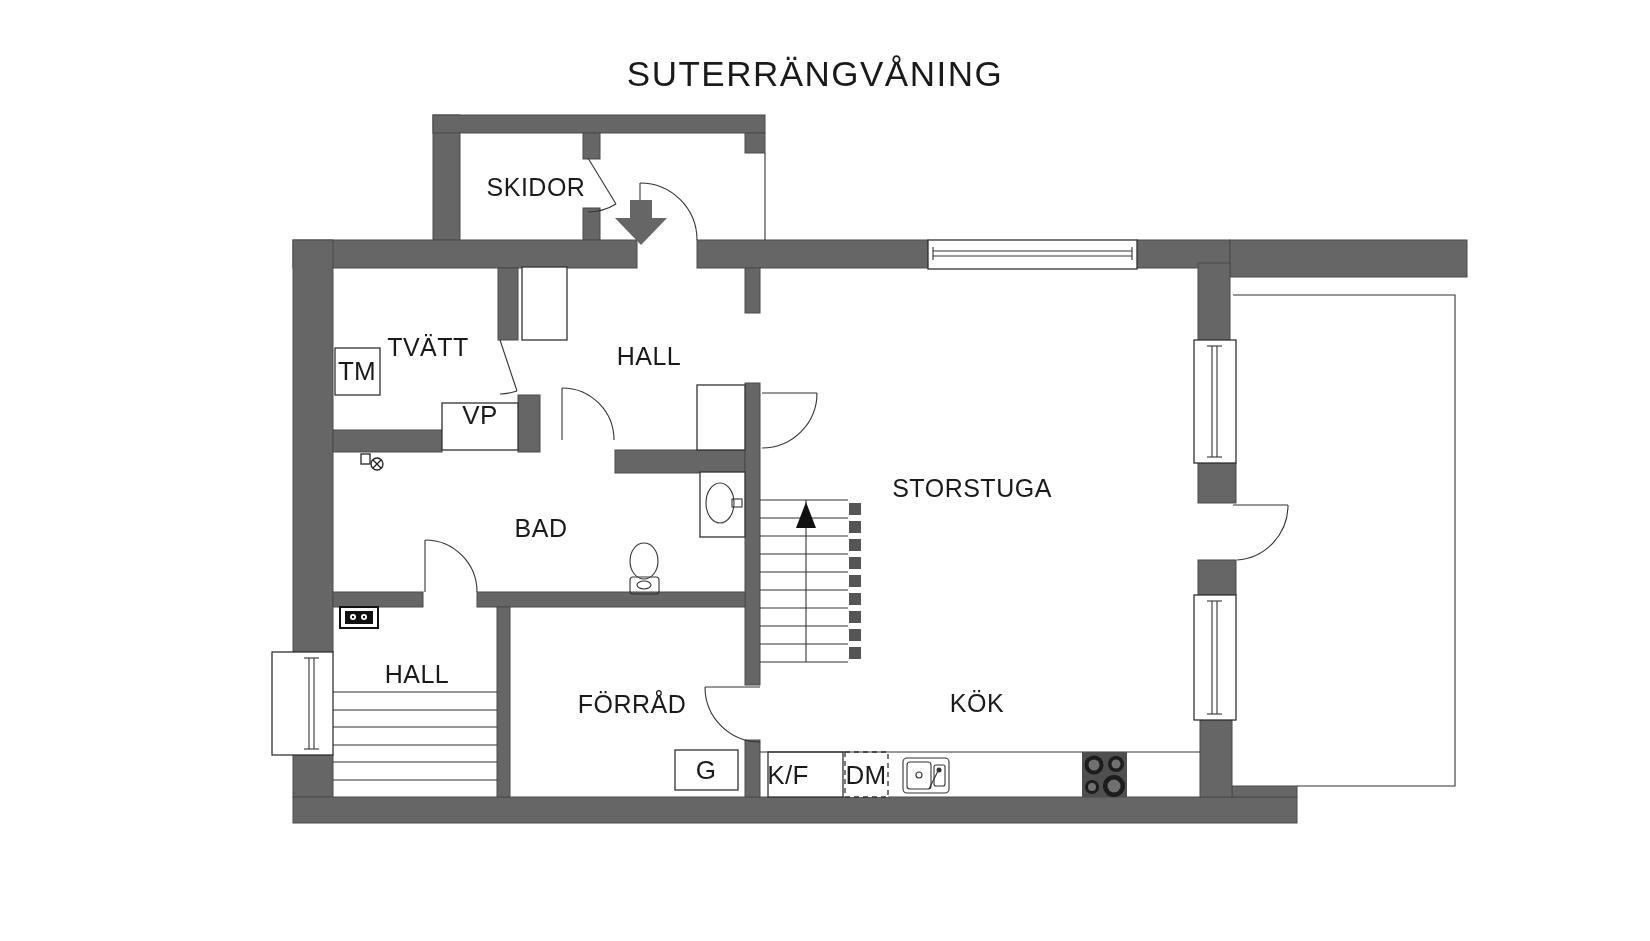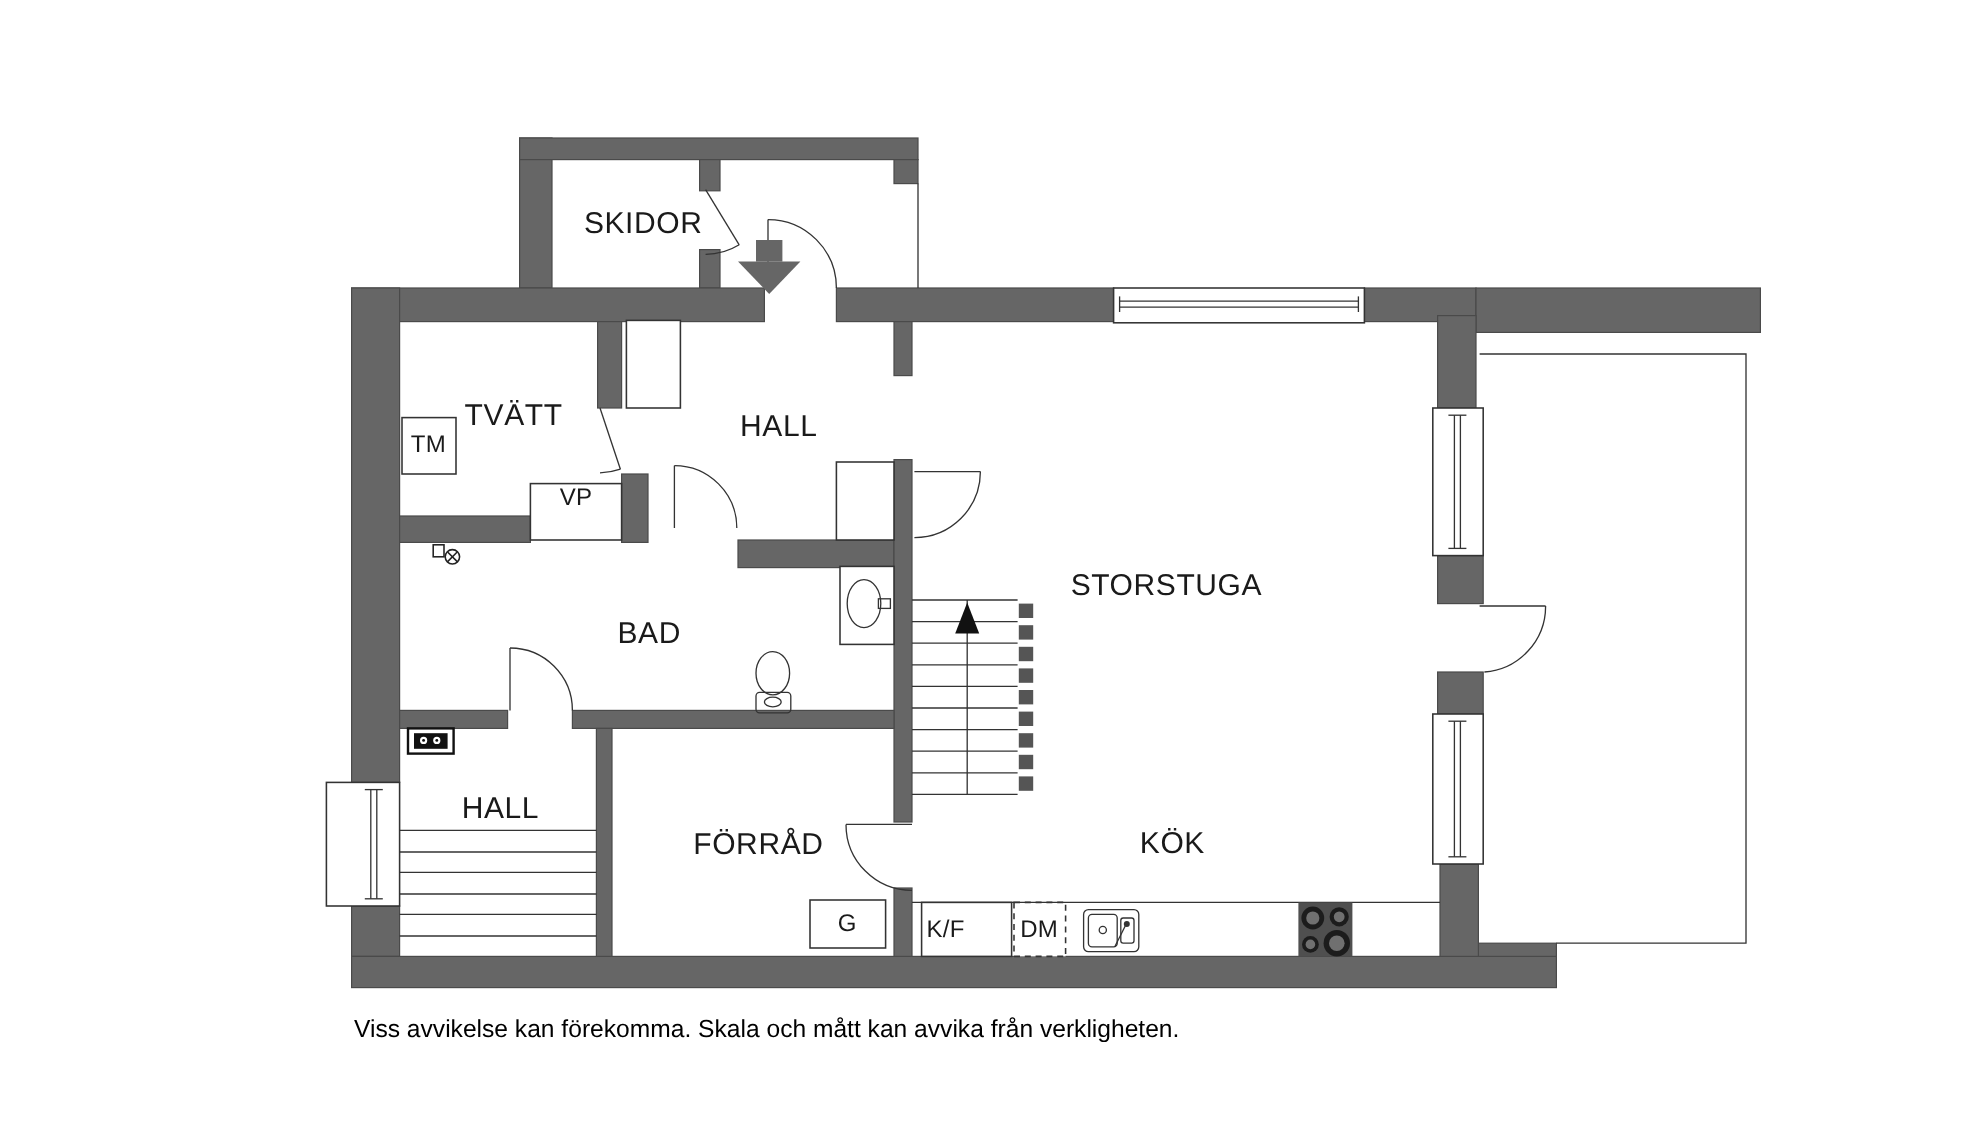--- a/index.html
+++ b/index.html
@@ -4,21 +4,21 @@
 <style>
   html,body{margin:0;padding:0;background:#fff;}
   .canvas{position:relative;width:1650px;height:941px;background:var(--background,#fff);overflow:hidden;
           font-family:"Liberation Sans",sans-serif;}
   .plan-svg{position:absolute;left:0;top:0;}
   .wall{fill:var(--wall,#666);stroke:#4a4a4a;stroke-width:1;}
   .thin{stroke:var(--line,#333);stroke-width:1.1;fill:none;}
   .box{fill:#fff;stroke:var(--line,#333);stroke-width:1.3;}
   .lbl{position:absolute;transform:translate(-50%,-50%);font-size:25px;letter-spacing:.5px;
        color:var(--text,#1a1a1a);white-space:nowrap;}
-  .lbl-sm{font-size:20px;letter-spacing:.3px;text-align:right;}
+  .lbl-sm{font-size:26px;letter-spacing:.3px;text-align:right;}
   .title{position:absolute;transform:translate(-50%,-50%);font-size:35px;letter-spacing:1.5px;
          color:var(--text,#1a1a1a);white-space:nowrap;}
   .footer{position:absolute;font-size:20.5px;color:#000;white-space:nowrap;}
 </style>
 </head>
 <body>
 
 <div class="canvas">
 
   <svg class="plan-svg" width="1650" height="941" viewBox="0 0 1650 941">
@@ -215,30 +215,30 @@
         <circle cx="1094" cy="765" r="5.5" fill="#707070"></circle>
       <circle cx="1116" cy="764" r="8" fill="#1c1c1c"></circle>
         <circle cx="1116" cy="764" r="4.5" fill="#707070"></circle>
       <circle cx="1092" cy="787" r="7" fill="#1c1c1c"></circle>
         <circle cx="1092" cy="787" r="4" fill="#707070"></circle>
       <circle cx="1114" cy="786" r="11" fill="#1c1c1c"></circle>
         <circle cx="1114" cy="786" r="6.5" fill="#707070"></circle>
     </g>
   </svg>
 
+  <div class="title" style="left:815px;top:74px">SUTERRÄNGVÅNING</div>
 
   <div class="lbl" style="left:536px;top:187px">SKIDOR</div>
   <div class="lbl" style="left:428px;top:347px">TVÄTT</div>
   <div class="lbl" style="left:649px;top:356px">HALL</div>
   <div class="lbl" style="left:541px;top:528px">BAD</div>
   <div class="lbl" style="left:972px;top:488px">STORSTUGA</div>
   <div class="lbl" style="left:417px;top:674px">HALL</div>
   <div class="lbl" style="left:632px;top:704px">FÖRRÅD</div>
   <div class="lbl" style="left:977px;top:703px">KÖK</div>
 
   <div class="lbl lbl-sm" style="left:357px;top:371px">TM</div>
   <div class="lbl lbl-sm" style="left:480px;top:415px">VP</div>
   <div class="lbl lbl-sm" style="left:706px;top:770px">G</div>
   <div class="lbl lbl-sm" style="left:788px;top:775px">K/F</div>
   <div class="lbl lbl-sm" style="left:866px;top:775px">DM</div>
 
-  <div class="footer" style="left:295px;top:846px">Viss avvikelse kan förekomma. Skala och mått kan avvika från verkligheten.</div>
 </div>
 
 </body></html>

